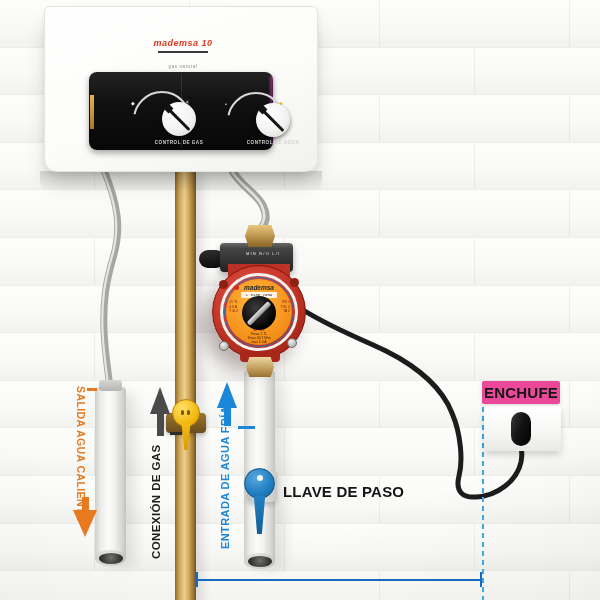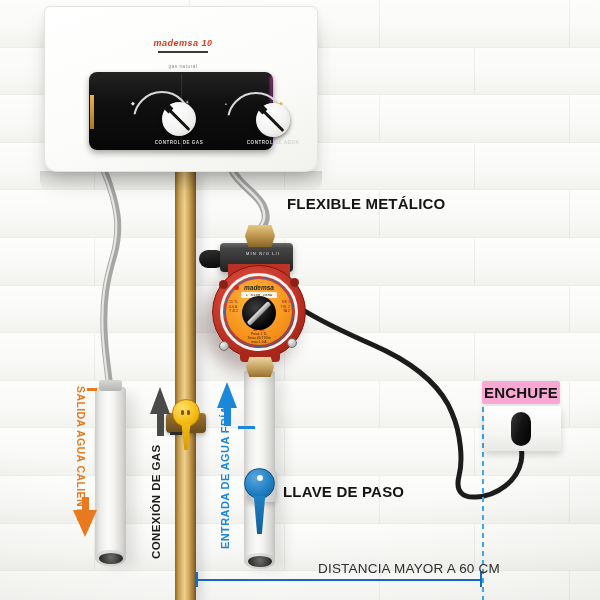--- a/index.html
+++ b/index.html
@@ -110,21 +110,21 @@
   
   #cold-clamp{left:247px;top:470px;width:30px;height:32px;border-radius:5px;z-index:8;
     background:linear-gradient(90deg,#bdbdbb,#e4e4e2 45%,#c6c6c4);box-shadow:0 3px 5px rgba(0,0,0,.18);}
   #cold-valve-head{left:244px;top:468px;width:31px;height:31px;border-radius:50%;z-index:9;
     background:radial-gradient(circle at 38% 30%,#5aa7de,#2280c4 55%,#135f96 100%);border:1px solid #0f5485;}
   #cold-valve-tail{left:252px;top:496px;width:15px;height:38px;z-index:9;
     clip-path:polygon(12% 0,88% 0,66% 100%,34% 100%);
     background:linear-gradient(180deg,#2280c4,#135f96);}
   #cold-valve-dot{left:256.5px;top:475px;width:6px;height:6px;border-radius:50%;background:#f2f8fc;z-index:10;}
   
-  #enchufe-plate{left:482px;top:381px;width:78px;height:23px;background:#f9a8d4;border-radius:2px;z-index:9;
+  #enchufe-plate{left:482px;top:381px;width:78px;height:23px;background:#ec4899;border-radius:2px;z-index:9;
     box-shadow:0 2px 4px rgba(0,0,0,.10);display:flex;align-items:center;justify-content:center;position:absolute;}
   #outlet{left:484px;top:406px;width:77px;height:45px;border-radius:3px;z-index:9;
     background:linear-gradient(180deg,#ffffff 0%,#f6f6f4 55%,#e9e9e6 100%);
     box-shadow:0 4px 7px rgba(0,0,0,.16);border-top:2px solid #fff;}
   #plug{left:511px;top:412px;width:20px;height:34px;border-radius:10px;z-index:12;
     background:linear-gradient(110deg,#3a3a3a 0%,#141414 45%,#000 100%);}
   
   .label{font:bold 15px "Liberation Sans",sans-serif;color:#151515;z-index:20;white-space:nowrap;letter-spacing:.2px;}
   .vlabel{font:bold 11px "Liberation Sans",sans-serif;white-space:nowrap;z-index:20;letter-spacing:.4px;}
   #salida-label{left:75px;top:386px;writing-mode:vertical-rl;color:#e8791f;font-size:10.5px;}
@@ -302,21 +302,20 @@
   <div id="cold-valve-head"></div>
   <div id="cold-valve-tail"></div>
   <div id="cold-valve-dot"></div>
 
   <div id="enchufe-plate">
     <span class="label" style="position:static">ENCHUFE</span>
   </div>
   <div id="outlet"></div>
   <div id="plug"></div>
 
-  <div class="label" style="left:287px;top:195px;">FLEXIBLE METÁLICO</div>
   <div class="label" style="left:283px;top:483px;">LLAVE DE PASO</div>
 
   <div class="vlabel" id="salida-label">SALIDA AGUA CALIENTE</div>
   <div class="vlabel" id="conexion-label">CONEXIÓN DE GAS</div>
   <div class="vlabel" id="entrada-label">ENTRADA DE AGUA FRÍA</div>
 
   <div class="leader-tick" style="left:87px;top:388px;width:10px;background:#e8791f;"></div>
   <div class="leader-tick" style="left:170px;top:432px;width:12px;background:#2b2b2b;"></div>
   <div class="leader-tick" style="left:238px;top:426px;width:17px;background:#1b87d9;"></div>
 
@@ -324,14 +323,13 @@
   <div class="shaft" style="left:81.5px;top:497px;width:7px;height:15px;background:#e8791f;"></div>
   <div class="head-up" style="left:150px;top:387px;border-bottom:27px solid #4a4a4a;"></div>
   <div class="shaft" style="left:156.5px;top:412px;width:7px;height:24px;background:#4a4a4a;"></div>
   <div class="head-up" style="left:217px;top:382px;border-bottom:26px solid #1b87d9;"></div>
   <div class="shaft" style="left:223.5px;top:406px;width:7px;height:20px;background:#1b87d9;"></div>
 
   <div id="dash-v"></div>
   <div id="measure-line"></div>
   <div class="measure-tick" style="left:196px;top:572px;"></div>
   <div class="measure-tick" style="left:480px;top:572px;"></div>
-  <div id="measure-text">DISTANCIA MAYOR A 60 CM</div>
 </div>
 
 </body></html>

